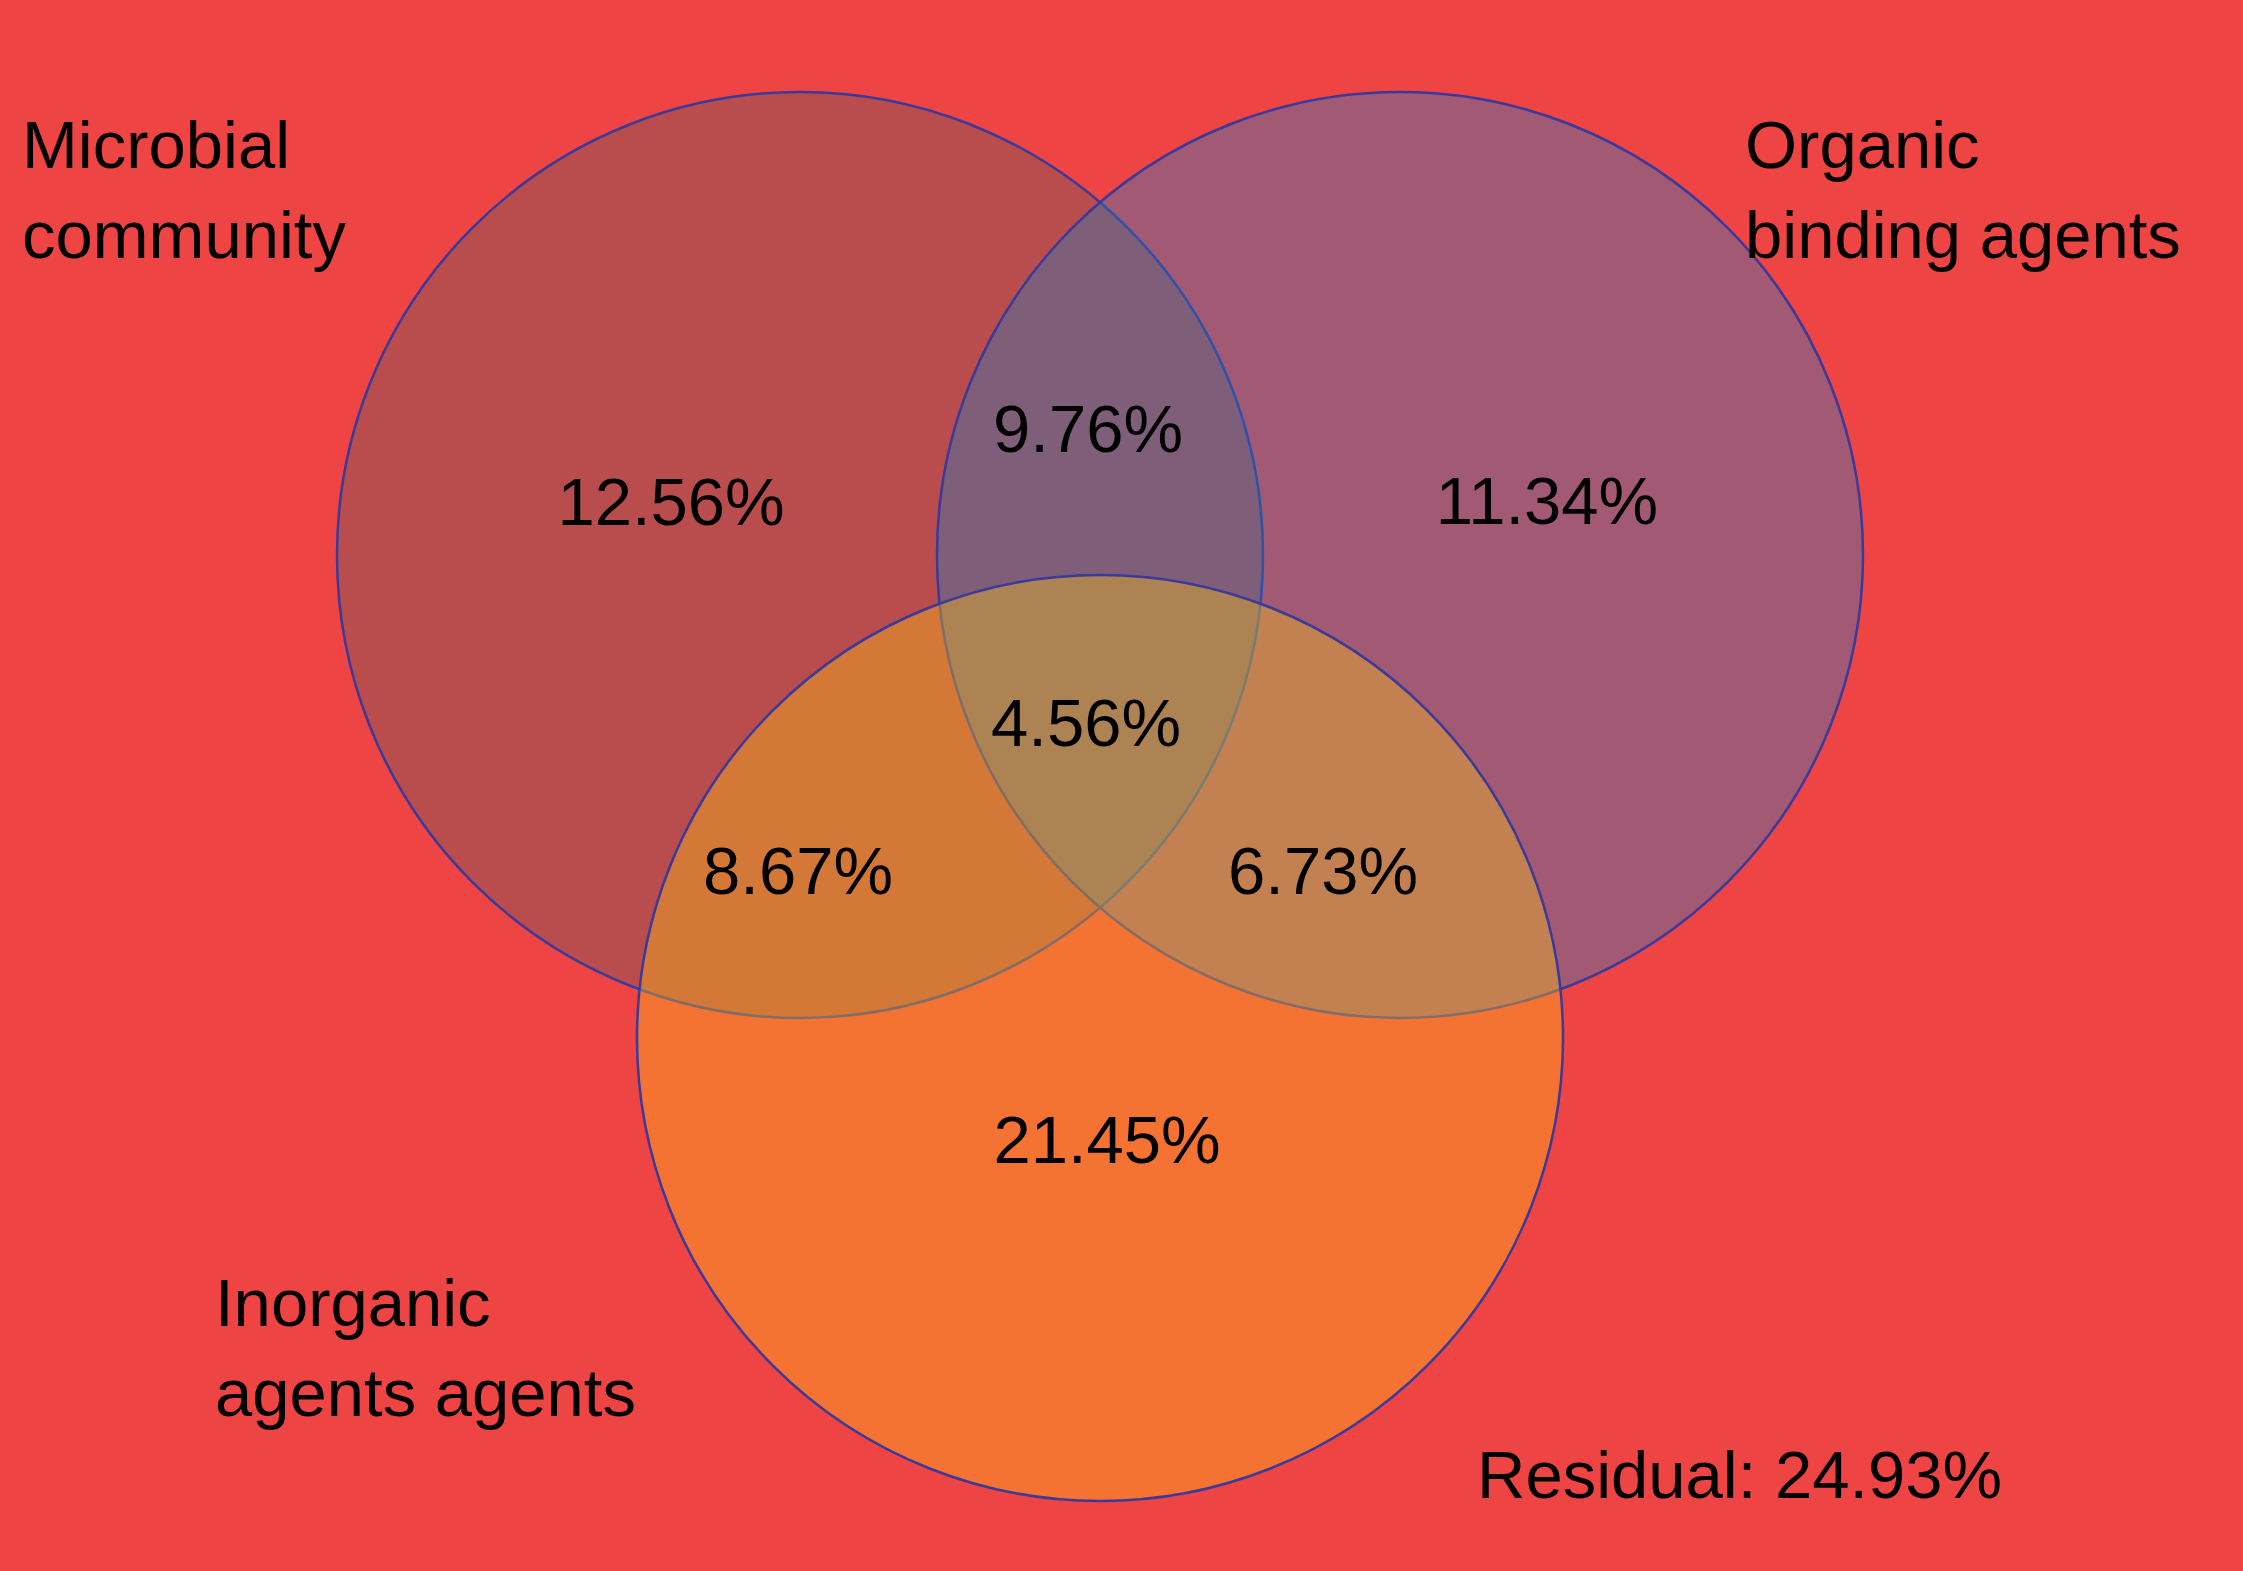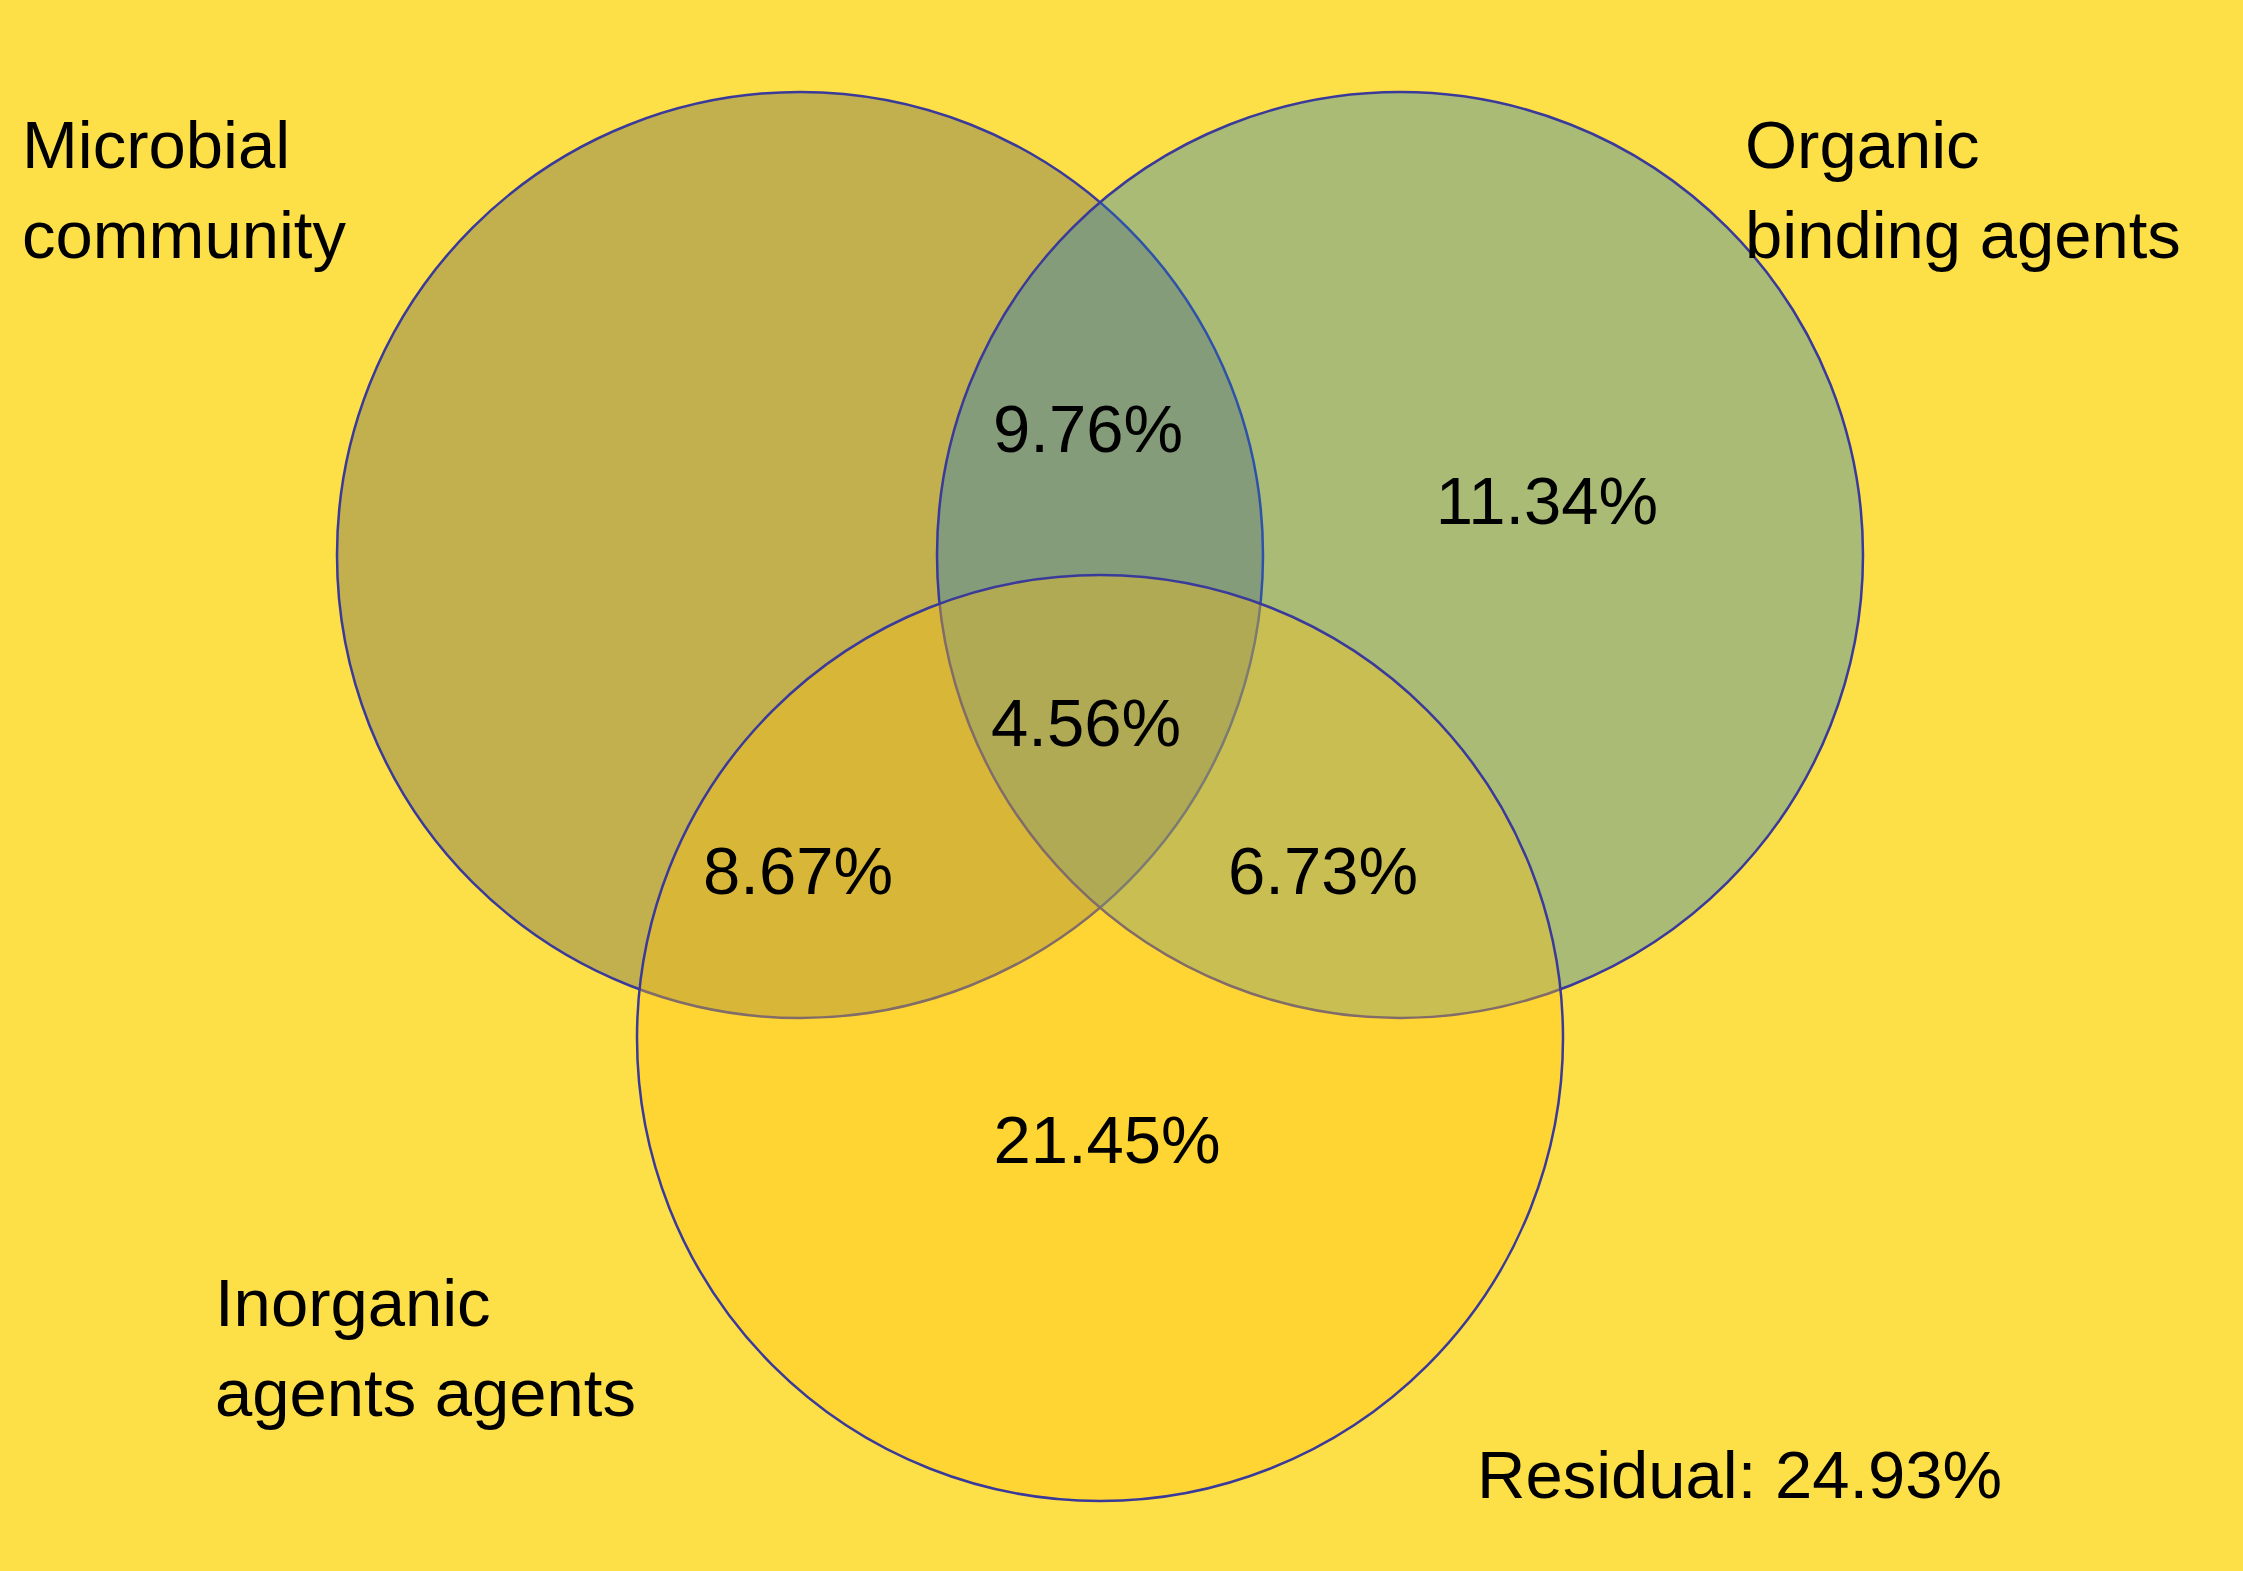--- a/index.html
+++ b/index.html
@@ -1,20 +1,20 @@
 <!DOCTYPE html>
 <html><head>
 <meta charset="utf-8">
 <style>
   html, body { margin: 0; padding: 0; background: #ffffff; }
   .figure {
     position: relative;
     width: 2243px;
     height: 1571px;
-    background: #fde047;
+    background: #ef4444;
     font-family: "Liberation Sans", sans-serif;
     color: #000000;
     overflow: hidden;
   }
   .venn-svg {
     position: absolute;
     left: 0; top: 0;
     width: 2243px;
     height: 1571px;
   }
@@ -51,20 +51,21 @@
 
   <div class="label" style="left:22px; top:100px;">Microbial
 community</div>
 
   <div class="label" style="left:1713px; top:100px;margin-left:32px;">Organic
 binding agents</div>
 
   <div class="label" style="left:215px; top:1258px;">Inorganic
 agents agents</div>
 
+  <div class="value" style="left:671px; top:501px;">12.56%</div>
 
   <div class="value" style="left:1547px; top:500px;">11.34%</div>
 
   <div class="value" style="left:1107px; top:1119px;margin-top:20px;">21.45%</div>
 
   <div class="value" style="left:1088px; top:428px;">9.76%</div>
 
   <div class="value" style="left:798px; top:870px;">8.67%</div>
 
   <div class="value" style="left:1323px; top:870px;">6.73%</div>

